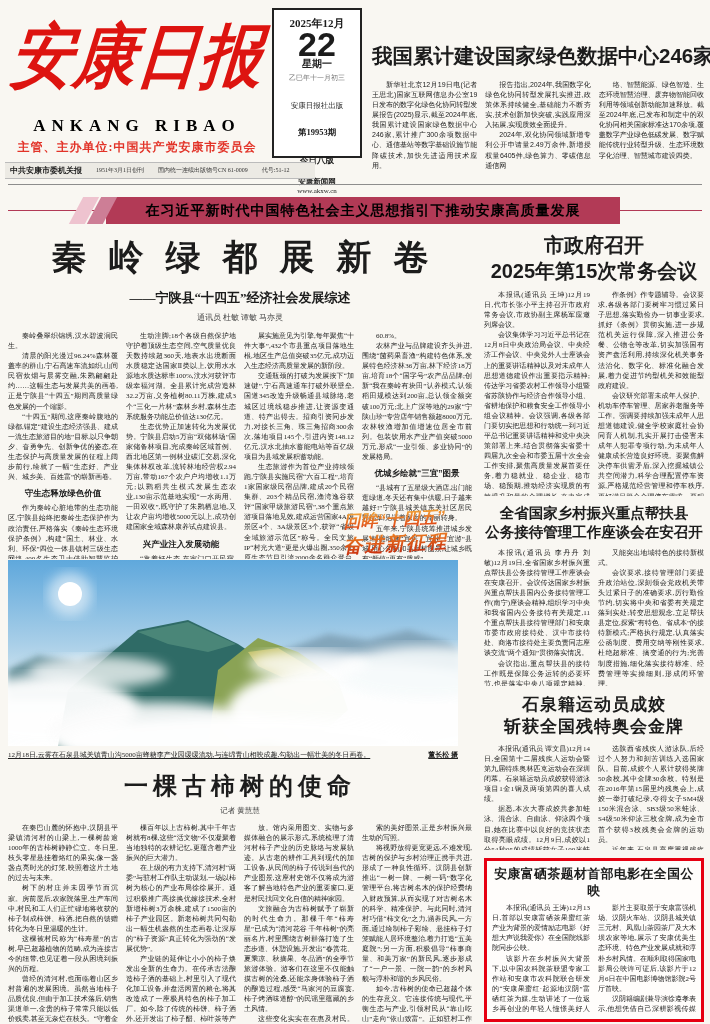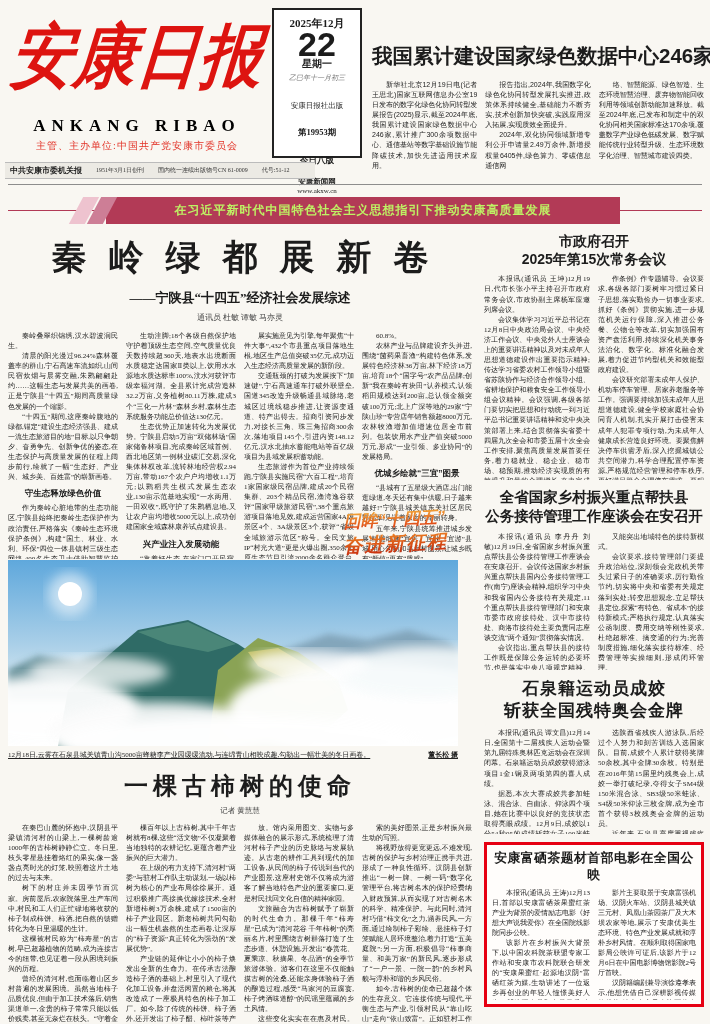--- a/index.html
+++ b/index.html
@@ -5,56 +5,56 @@
   html,body{margin:0;padding:0;}
   body{background:#888;font-family:"Liberation Serif","DejaVu Serif",serif;}
   .page{position:relative;width:710px;height:1024px;margin:0 auto;background:#f9f7f2;overflow:hidden;color:#1c1c1c;}
   .hd{font-family:"Liberation Sans","DejaVu Sans",sans-serif;}
 
   
   .masthead{position:absolute;left:8px;top:4px;width:258px;height:158px;text-align:center;}
   .mast-title{font-size:62px;line-height:104px;font-weight:bold;color:#dd1410;letter-spacing:1px;
               transform:skew(-5deg,0) scaleY(1.12);font-style:italic;white-space:nowrap;}
   .mast-pinyin{margin-top:8px;font-size:17px;font-weight:bold;color:#000000;letter-spacing:6px;}
-  .mast-organ{margin-top:3px;font-size:10px;font-weight:normal;color:#e23328;letter-spacing:1px;}
+  .mast-organ{margin-top:3px;font-size:12px;font-weight:bold;color:#e23328;letter-spacing:1px;}
   .mast-footer{position:absolute;left:5px;top:162px;width:300px;height:15px;background:#eceae4;
                border-top:1px solid #bbb;border-bottom:1px solid #bbb;display:flex;align-items:center;
                gap:14px;padding:0 5px;white-space:nowrap;}
   .mast-footer .b{font-size:8px;font-weight:bold;}
   .mast-footer .s{font-size:6px;color:#333;}
   .header-rule{position:absolute;left:8px;top:184px;width:694px;height:1px;background:#8d8d8d;}
 
   
   .datebox{position:absolute;left:272px;top:8px;width:90px;height:150px;border:2px solid #222;
            background:#fff;text-align:center;padding-top:6px;box-sizing:border-box;}
   .db-ym{font-size:11px;font-weight:bold;}
   .db-day{font-size:34px;font-weight:bold;line-height:26px;font-family:"Liberation Sans",sans-serif;}
   .db-week{font-size:10px;font-weight:bold;}
-  .db-lunar{font-size:7px;color:#777;margin-top:2px;font-style:italic;}
+  .db-lunar{font-size:7px;color:#777;margin-top:2px;}
   .db-line{font-size:7.5px;margin-top:18px;}
   .db-issue{font-size:8.5px;font-weight:bold;margin-top:16px;}
   .db-site{font-size:7.5px;font-weight:bold;margin-top:10px;}
   .db-url{font-size:7px;}
 
   
   .top-story{position:absolute;left:372px;top:42px;width:332px;}
   .ts-head{font-size:20.5px;font-weight:900;letter-spacing:0px;white-space:nowrap;}
   .ts-body{margin-top:10px;height:96px;overflow:hidden;display:flex;gap:8px;}
 
   
   .colset{display:flex;gap:8px;overflow:hidden;}
   .ncol{flex:1 1 0;overflow:hidden;text-align:justify;}
   .ncol p{margin:0;font-size:7px;line-height:1.44;text-indent:2em;}
   .ncol p.subhead{font-family:"Liberation Sans",sans-serif;font-weight:bold;font-size:8.5px;
                   text-align:center;text-indent:0;margin:5px 0 4px;}
 
   
   .banner-rule{position:absolute;left:8px;top:210px;width:694px;height:1px;background:#b23a56;}
   .banner{position:absolute;left:106px;top:197px;width:514px;height:27px;background:#b23a56;
-          color:#bef264;font-weight:bold;font-size:12px;text-align:center;line-height:27px;letter-spacing:1px;}
+          color:#000000;font-weight:bold;font-size:14px;text-align:center;line-height:27px;letter-spacing:1px;}
   .stripe{position:absolute;top:0;height:27px;width:16px;transform:skew(-28deg);}
   .stripe.s1{left:-30px;background:#eec3cf;}
   .stripe.s2{left:-12px;background:#cd7e96;}
 
   
   .lead-story{position:absolute;left:8px;top:234px;width:464px;}
   .ls-title{font-size:35px;font-weight:900;text-align:center;letter-spacing:22px;text-indent:22px;}
   .ls-sub{text-align:center;font-size:13px;font-weight:bold;margin-top:8px;}
   .ls-byline{text-align:center;font-size:8px;color:#444;margin-top:5px;}
   .ls-cols{margin-top:8px;height:228px;}
@@ -74,21 +74,21 @@
   
   .persimmon{position:absolute;left:8px;top:770px;width:464px;}
   .pm-title{font-size:24px;font-weight:bold;text-align:center;letter-spacing:5px;}
   .pm-byline{text-align:center;font-size:7.5px;color:#444;margin-top:4px;}
   .pm-cols{margin-top:7px;height:206px;}
 
   
   .rail{position:absolute;left:484px;top:232px;width:220px;}
   .r-art{margin-bottom:8px;}
   .r-title{font-weight:900;text-align:center;line-height:1.3;}
-  .gov .r-title{font-size:14px;}
+  .gov .r-title{font-size:20px;}
   .rec .r-title{font-size:14.5px;}
   .ath .r-title{font-size:17px;letter-spacing:1px;}
   .r-body{margin-top:6px;}
   .gov .r-body{height:206px;}
   .rec .r-body{height:138px;}
   .ath .r-body{height:106px;}
   .movie-box{border:3px solid #e60012;background:#fffdfb;padding:5px 5px 4px;}
   .movie-box .r-title{font-size:12.8px;letter-spacing:0.5px;}
   .movie-box .r-body{height:112px;margin-top:4px;}
 </style>

